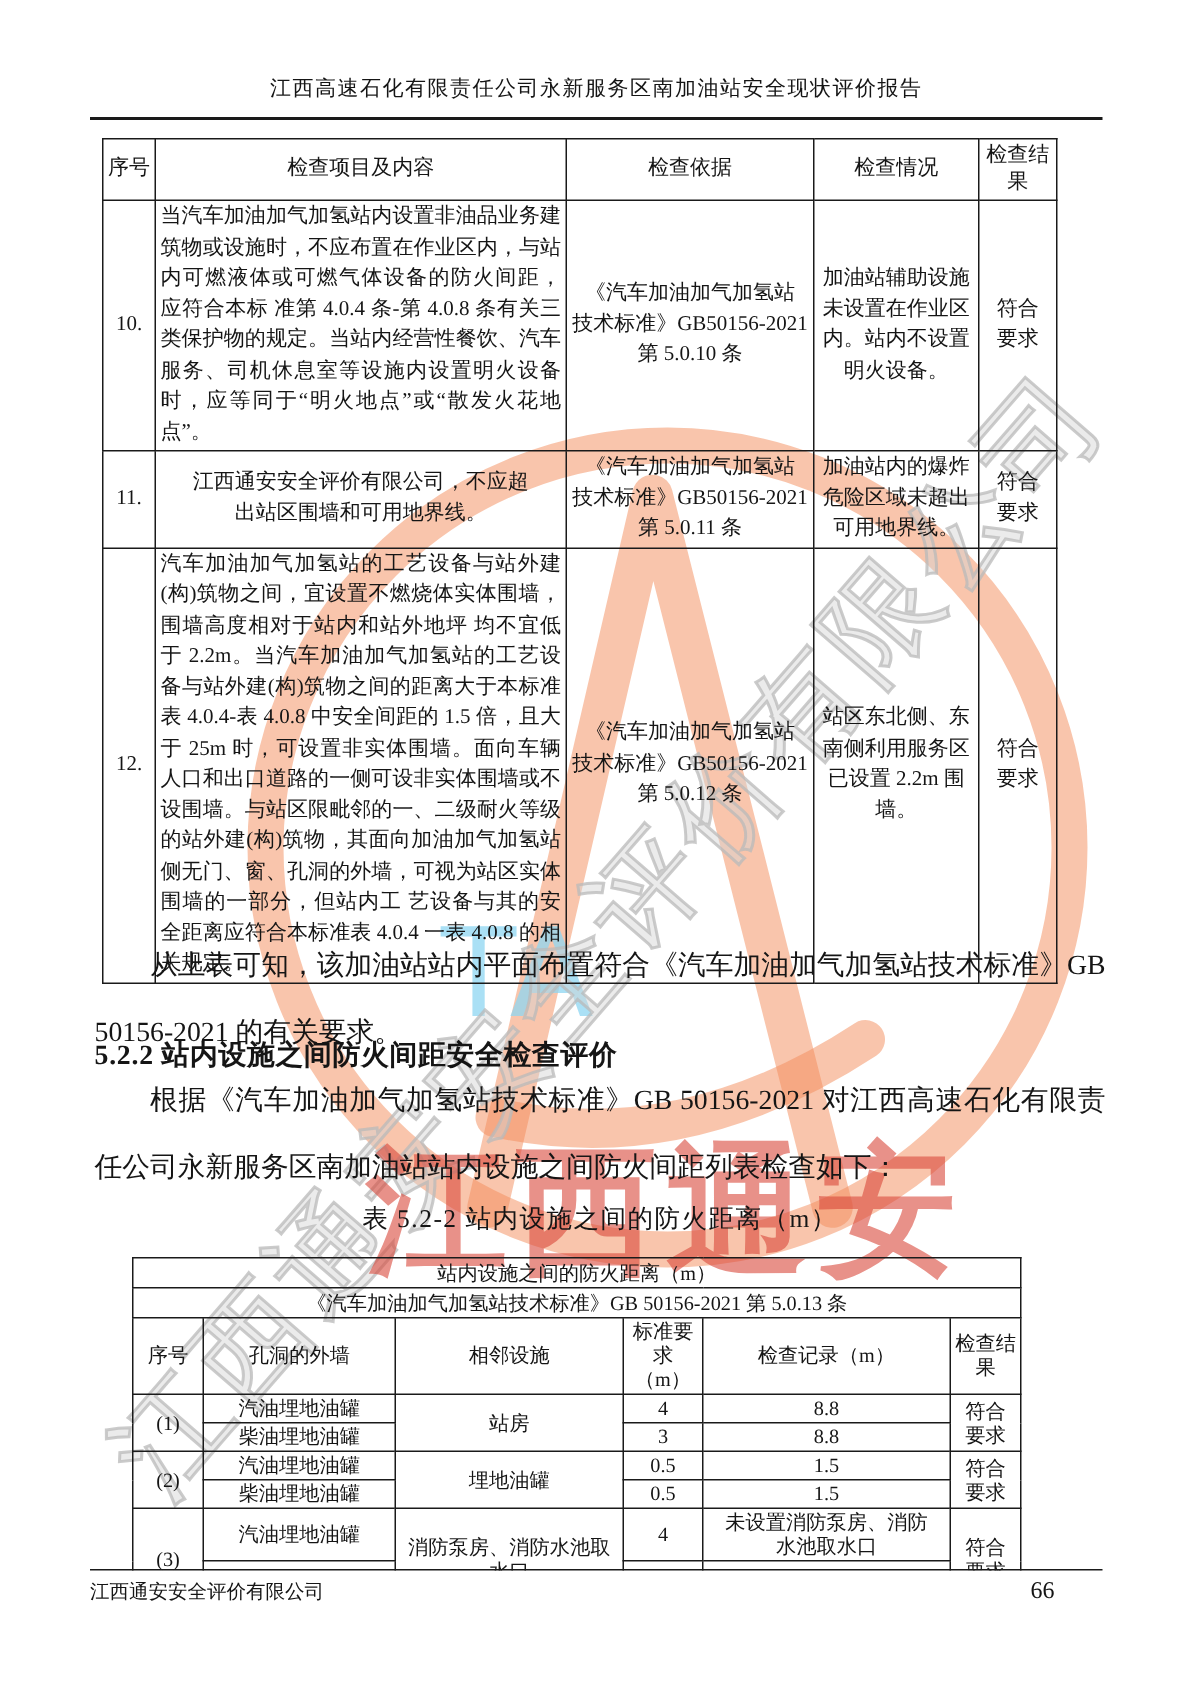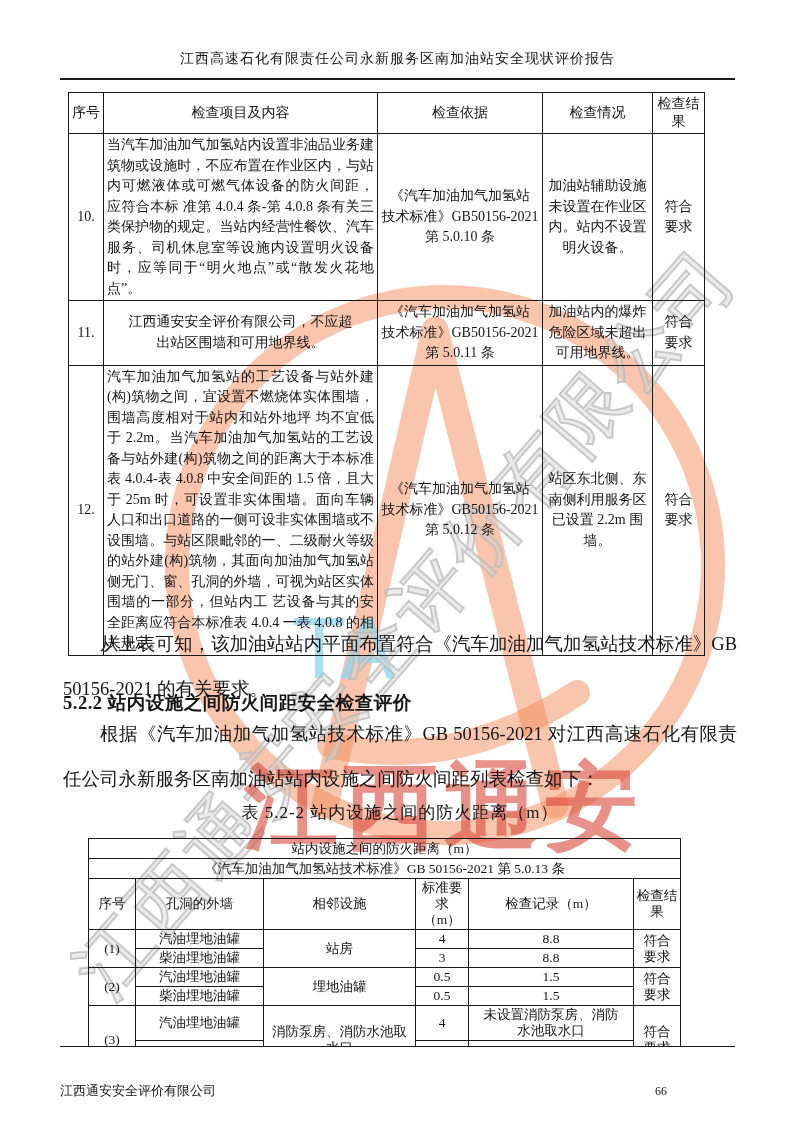--- a/index.html
+++ b/index.html
@@ -8,21 +8,21 @@
     font-family:"Liberation Serif","DejaVu Serif",serif;color:#151515;overflow:hidden;
   }
   .layer{position:absolute;z-index:2;}
   .wm{position:absolute;z-index:0;pointer-events:none;}
   
   .doc-header{left:60px;top:50px;width:675px;text-align:center;font-size:14px;letter-spacing:1px;}
   .header-rule{position:absolute;left:60px;top:78px;width:675px;border-top:2px solid #1a1a1a;z-index:2;}
   .doc-footer{left:60px;top:1046px;width:675px;border-top:1.5px solid #1a1a1a;padding-top:5px;
     font-size:13px;display:flex;align-items:baseline;}
   .doc-footer .f-left{flex:1;text-align:left;}
-  .doc-footer .f-center{width:80px;text-align:left;font-size:12px;margin-top:32px;}
+  .doc-footer .f-center{width:80px;text-align:center;font-size:16px;}
   .doc-footer .f-right{flex:1;text-align:right;}
   
   table{border-collapse:collapse;table-layout:fixed;}
   td{border:1px solid #1a1a1a;text-align:center;vertical-align:middle;overflow:hidden;}
   .t1{position:absolute;left:68px;top:92px;width:636px;z-index:2;}
   .t1 td{font-size:14px;line-height:20.5px;padding:1px 3px;}
   .t1 .hrow td{font-size:14px;line-height:18px;}
   .t2wrap{position:absolute;left:88px;top:838px;width:594px;height:209px;overflow:hidden;z-index:2;}
   .t2{width:592px;}
   .t2 td{font-size:13.5px;line-height:16px;padding:1px 2px;}

